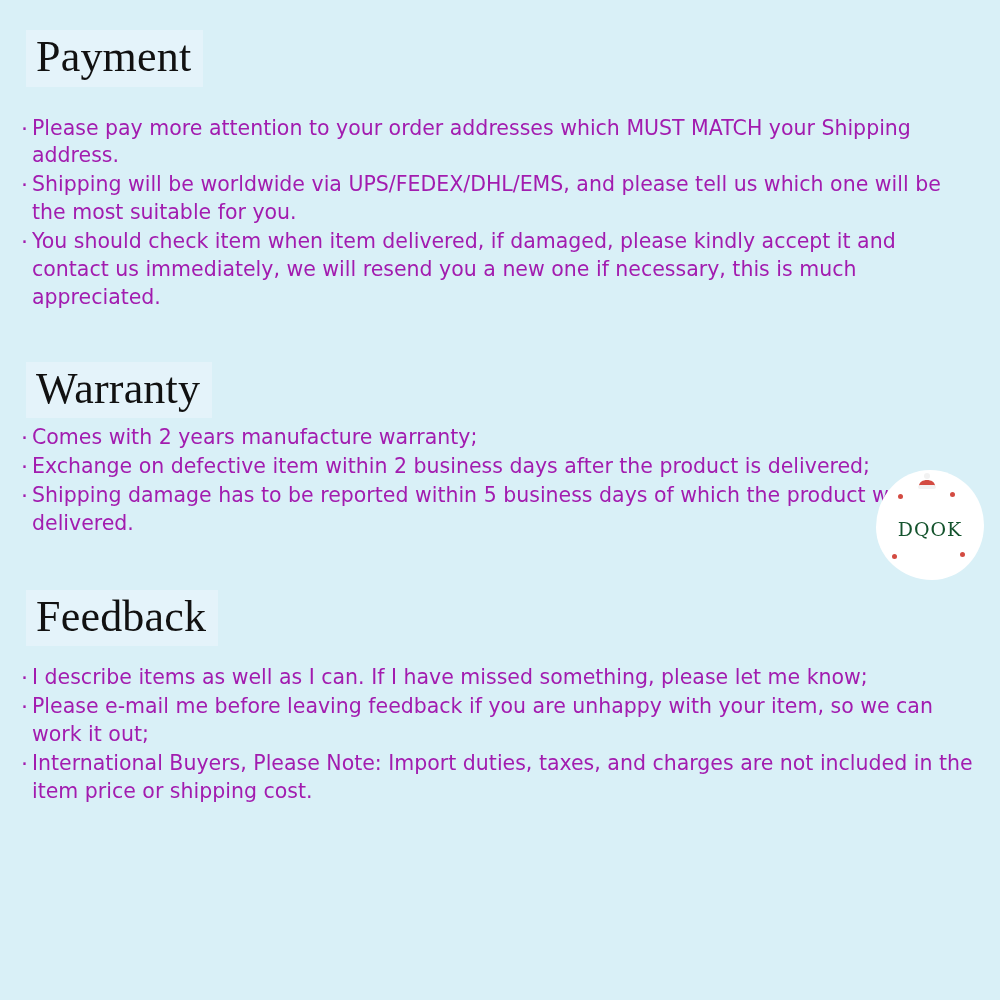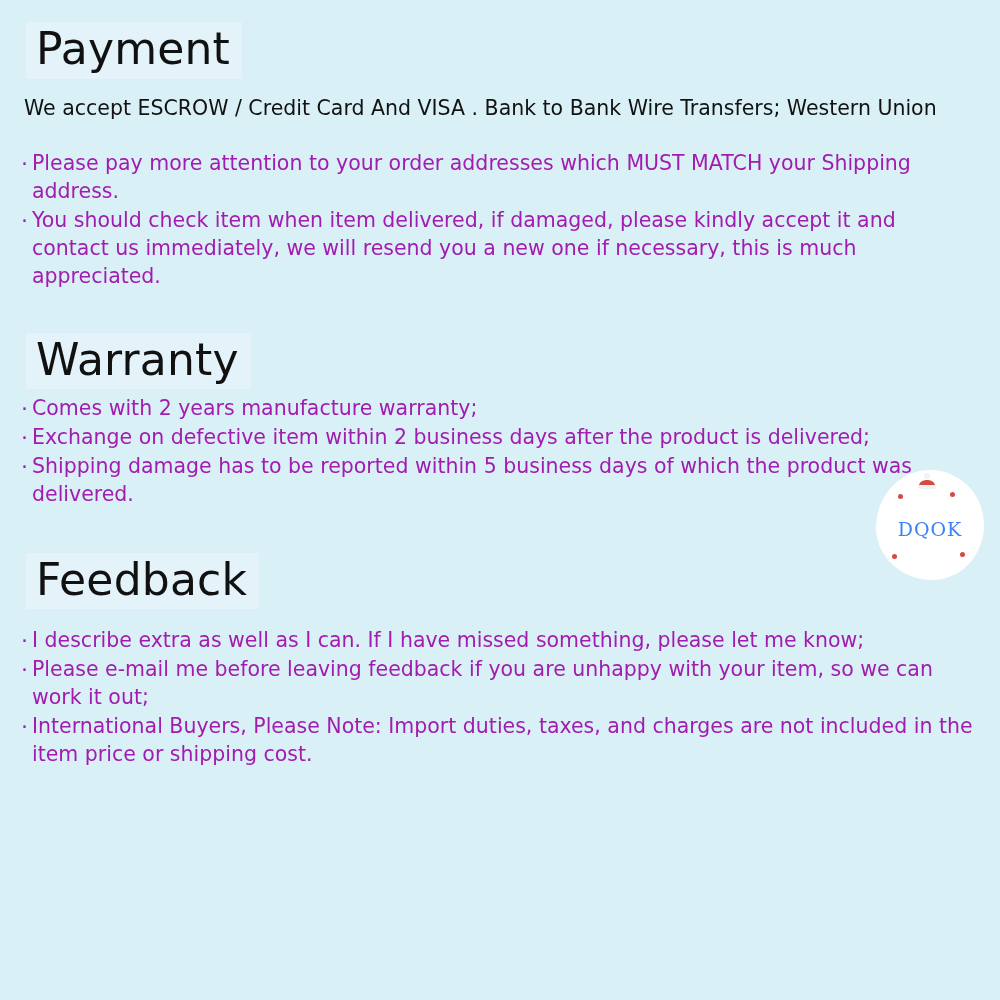--- a/index.html
+++ b/index.html
@@ -26,22 +26,23 @@
     position: relative;
   }
   .heading {
     display: inline-block;
     font-size: 44px;
     line-height: 1.15;
     font-weight: 400;
     color: #111111;
     background: #e4f3fa;
     padding: 2px 12px 4px 10px;
-    margin: 0 0 0 8px;
+    margin: 8px 0 0 8px;
     letter-spacing: 0.2px;
+    font-family: Liberation Serif, serif;
   }
   .lede {
     font-size: 20.5px;
     line-height: 1.35;
     margin: 16px 0 0 6px;
     color: #121212;
   }
   ul.bullets {
     list-style: none;
     margin: 10px 0 0 0;
@@ -86,21 +87,21 @@
   }
   .logo-text {
     position: absolute;
     left: 0;
     right: 0;
     top: 48px;
     text-align: center;
     font-family: "DejaVu Serif", serif;
     font-size: 19px;
     letter-spacing: 1px;
-    color: #3b82f6;
+    color: #14532d;
   }
   .santa-hat {
     position: absolute;
     left: 40px;
     top: 0px;
     width: 22px;
     height: 22px;
   }
   .dot-red {
     position: absolute;
@@ -114,45 +115,46 @@
   .dot-3 { left: 16px; top: 84px; }
   .dot-4 { left: 84px; top: 82px; }
 </style>
 </head>
 <body>
 
 <div class="page">
 
   <div class="section sec-payment">
     <h1 class="heading">Payment</h1>
-    <p class="lede">We accept ESCROW / Credit Card And VISA . Bank to Bank Wire Transfers; Western Union</p>
   </div>
 
   <div class="section sec-shipping">
     <ul class="bullets">
       <li>Please pay more attention to your order addresses which MUST MATCH your Shipping address.</li>
+      <li>Shipping will be worldwide via UPS/FEDEX/DHL/EMS, and please tell us which one will be
+ the most suitable for you.</li>
       <li>You should check item when item delivered, if damaged, please kindly accept it and
  contact us immediately, we will resend you a new one if necessary, this is much
  appreciated.</li>
     </ul>
   </div>
 
   <div class="section sec-warranty">
     <h1 class="heading">Warranty</h1>
     <ul class="bullets">
       <li>Comes with 2 years manufacture warranty;</li>
       <li>Exchange on defective item within 2 business days after the product is delivered;</li>
       <li>Shipping damage has to be reported within 5 business days of which the product was delivered.</li>
     </ul>
   </div>
 
   <div class="section sec-feedback">
     <h1 class="heading">Feedback</h1>
     <ul class="bullets">
-      <li>I describe extra as well as I can. If I have missed something, please let me know;</li>
+      <li>I describe items as well as I can. If I have missed something, please let me know;</li>
       <li>Please e-mail me before leaving feedback if you are unhappy with your item, so we can
  work it out;</li>
       <li>International Buyers, Please Note: Import duties, taxes, and charges are not included in the
  item price or shipping cost.</li>
     </ul>
   </div>
 
   <div class="logo-blob">
     <span class="dot-red dot-1"></span>
     <span class="dot-red dot-2"></span>

